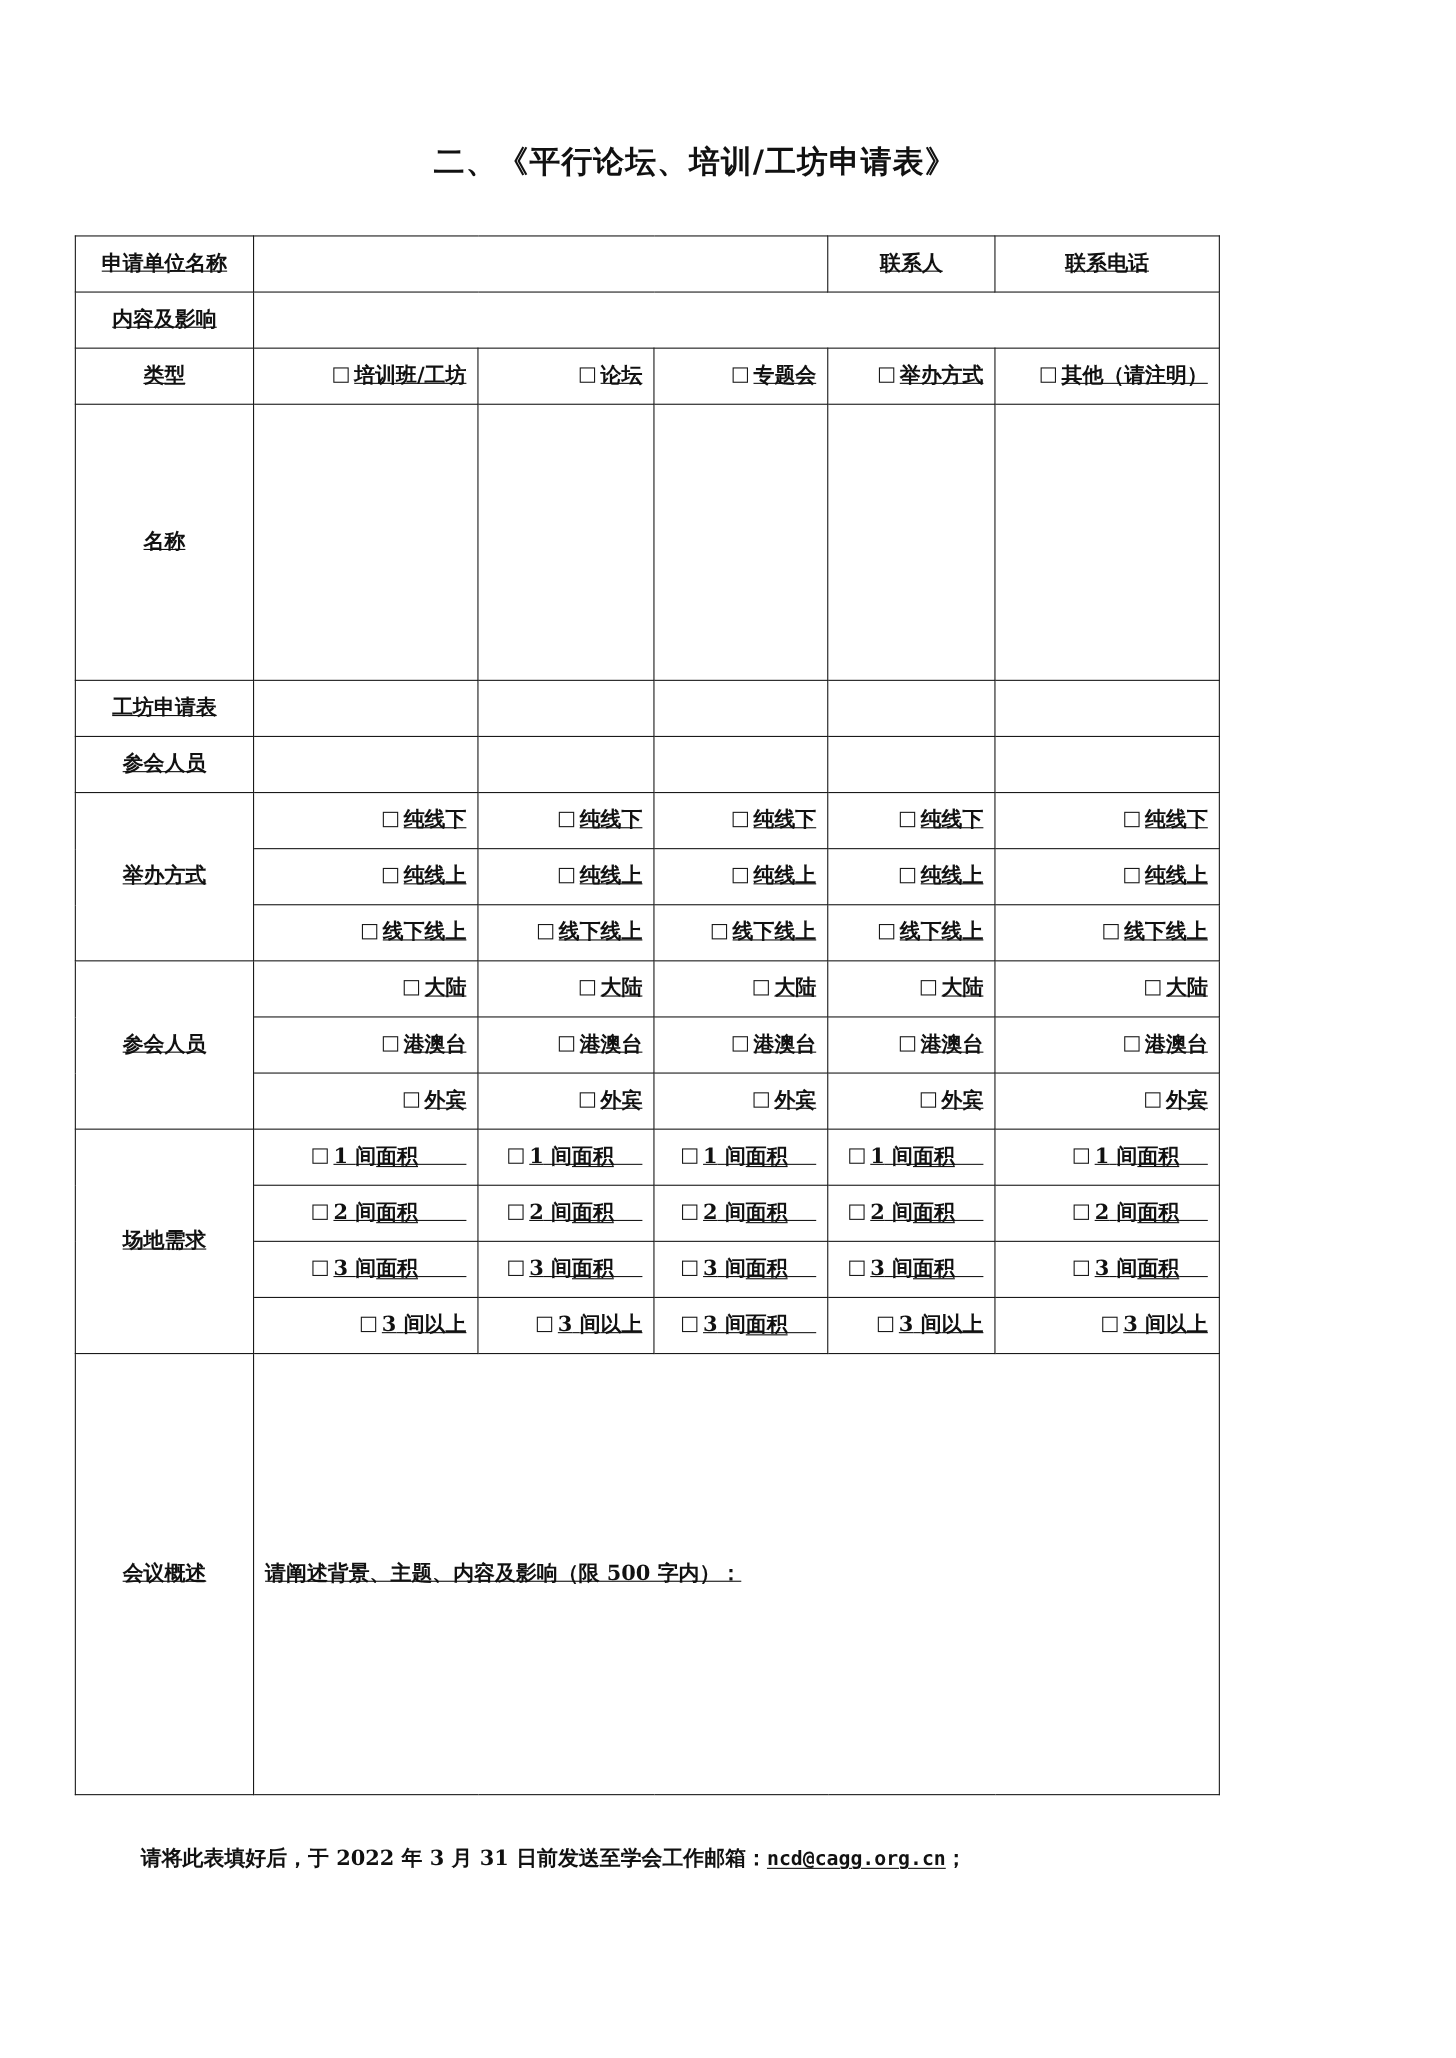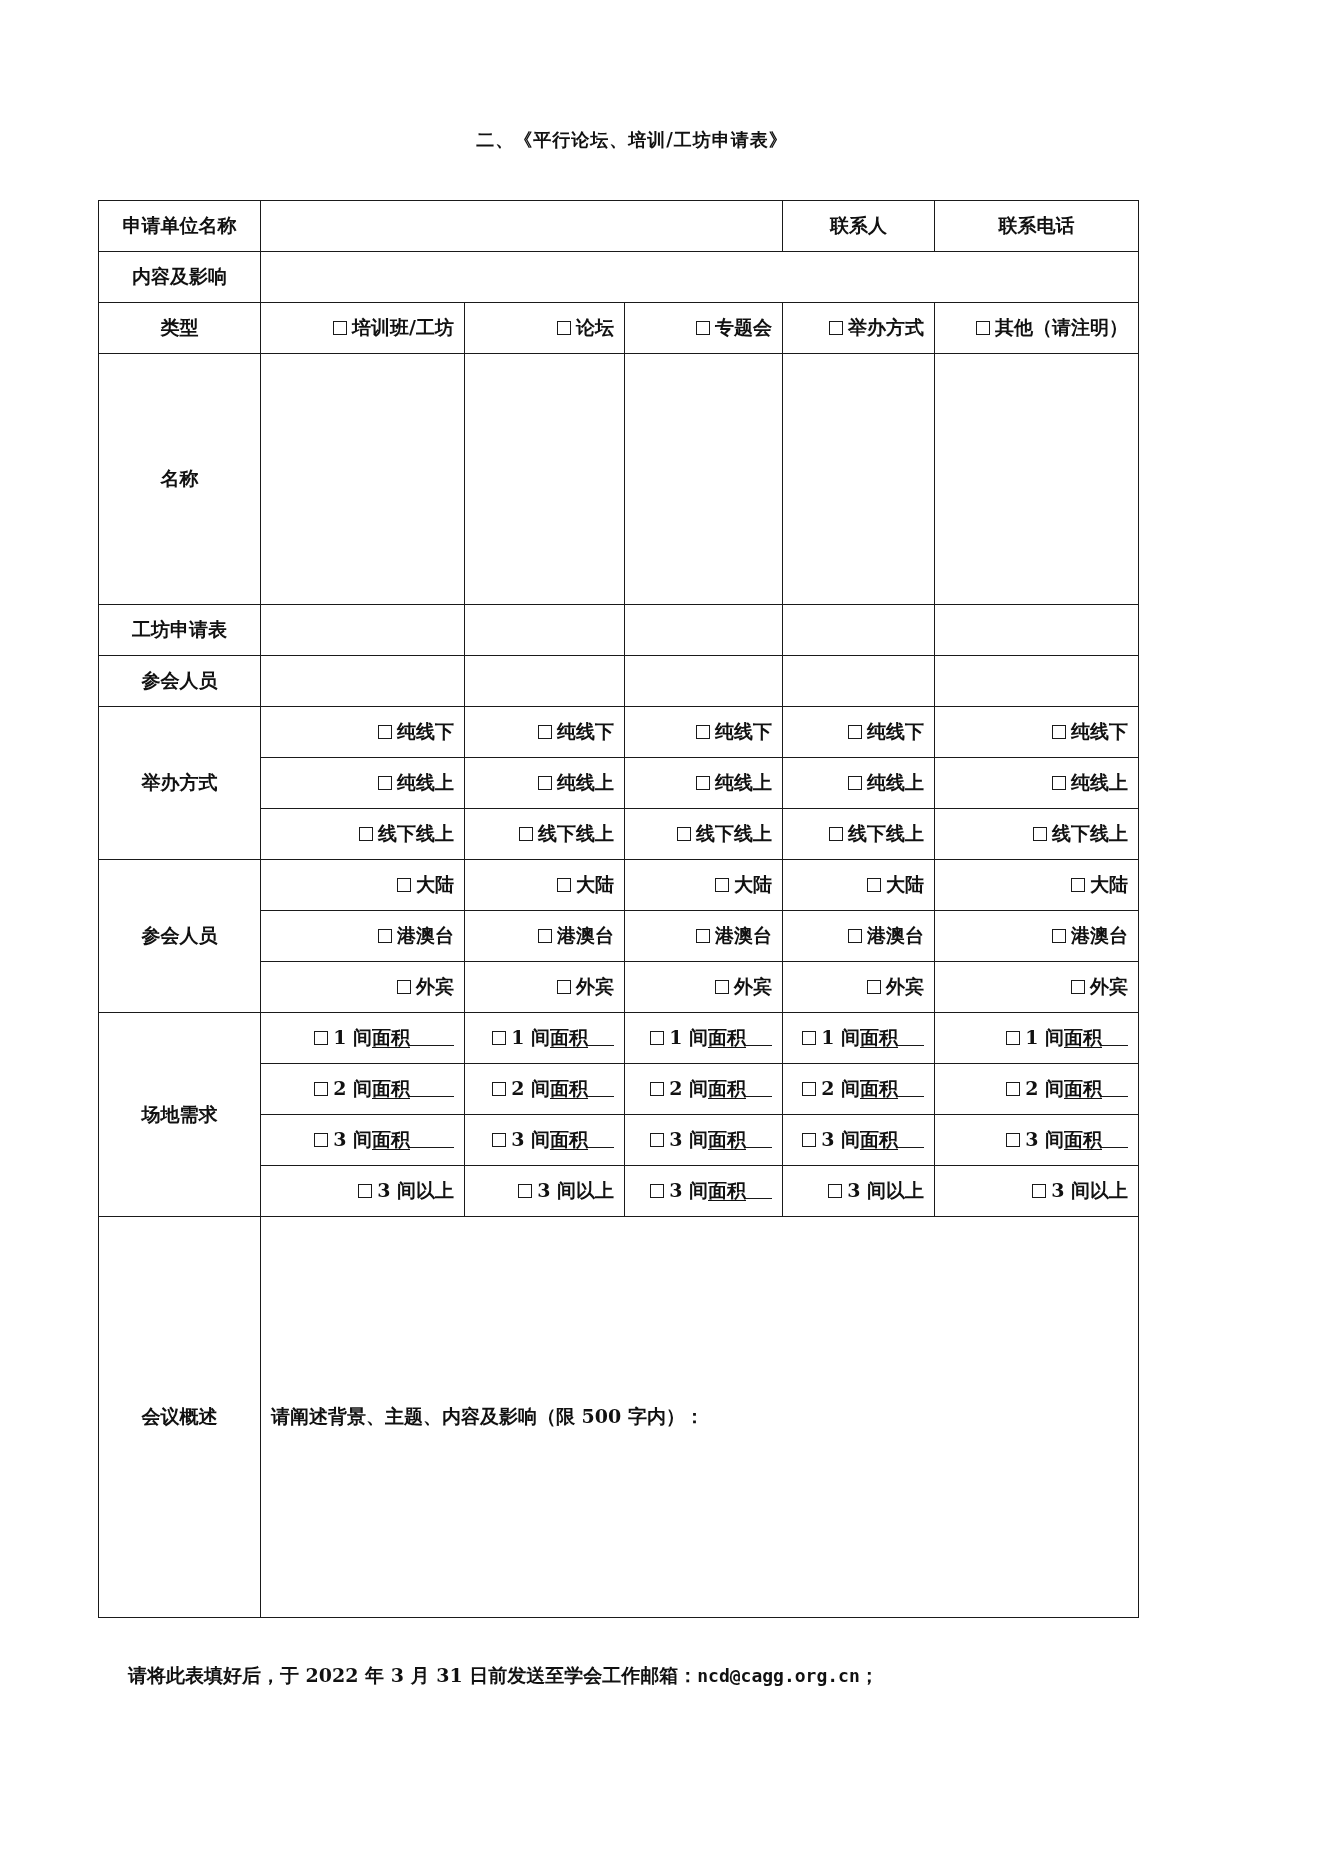--- a/index.html
+++ b/index.html
@@ -16,31 +16,32 @@
   }
   .page {
     position: relative;
     width: 1324px;
     height: 1871px;
     box-sizing: border-box;
     padding: 0;
   }
   .doc-title {
     text-align: center;
-    font-size: 18px;
+    font-size: 28px;
     font-weight: bold;
     letter-spacing: 1px;
     margin: 0;
     padding-top: 128px;
     padding-right: 60px;
     font-family: "DejaVu Serif", "Liberation Serif", serif;
   }
   .table-wrap {
-    margin: 48px 0 0 98px;
+    margin: 48px 0 0 68px;
     width: 1040px;
+    text-decoration: underline;
   }
   table.form {
     border-collapse: collapse;
     width: 1040px;
     table-layout: fixed;
   }
   table.form td {
     border: 1px solid #1a1a1a;
     font-size: 19px;
     font-weight: bold;
@@ -95,20 +96,21 @@
   }
   .footer {
     margin: 38px 0 0 128px;
     width: 1060px;
     font-size: 19px;
     font-weight: bold;
     line-height: 2.1;
     font-family: "DejaVu Serif", "Liberation Serif", serif;
   }
   .footer .mail {
+    text-decoration: underline;
     text-underline-offset: 3px;
     font-family: "DejaVu Sans Mono", "Liberation Mono", monospace;
     font-size: 18px;
   }
   .footer .mono {
     font-family: "DejaVu Sans Mono", "Liberation Mono", monospace;
     font-size: 18px;
   }
   .nowrap { white-space: nowrap; }
 </style>

